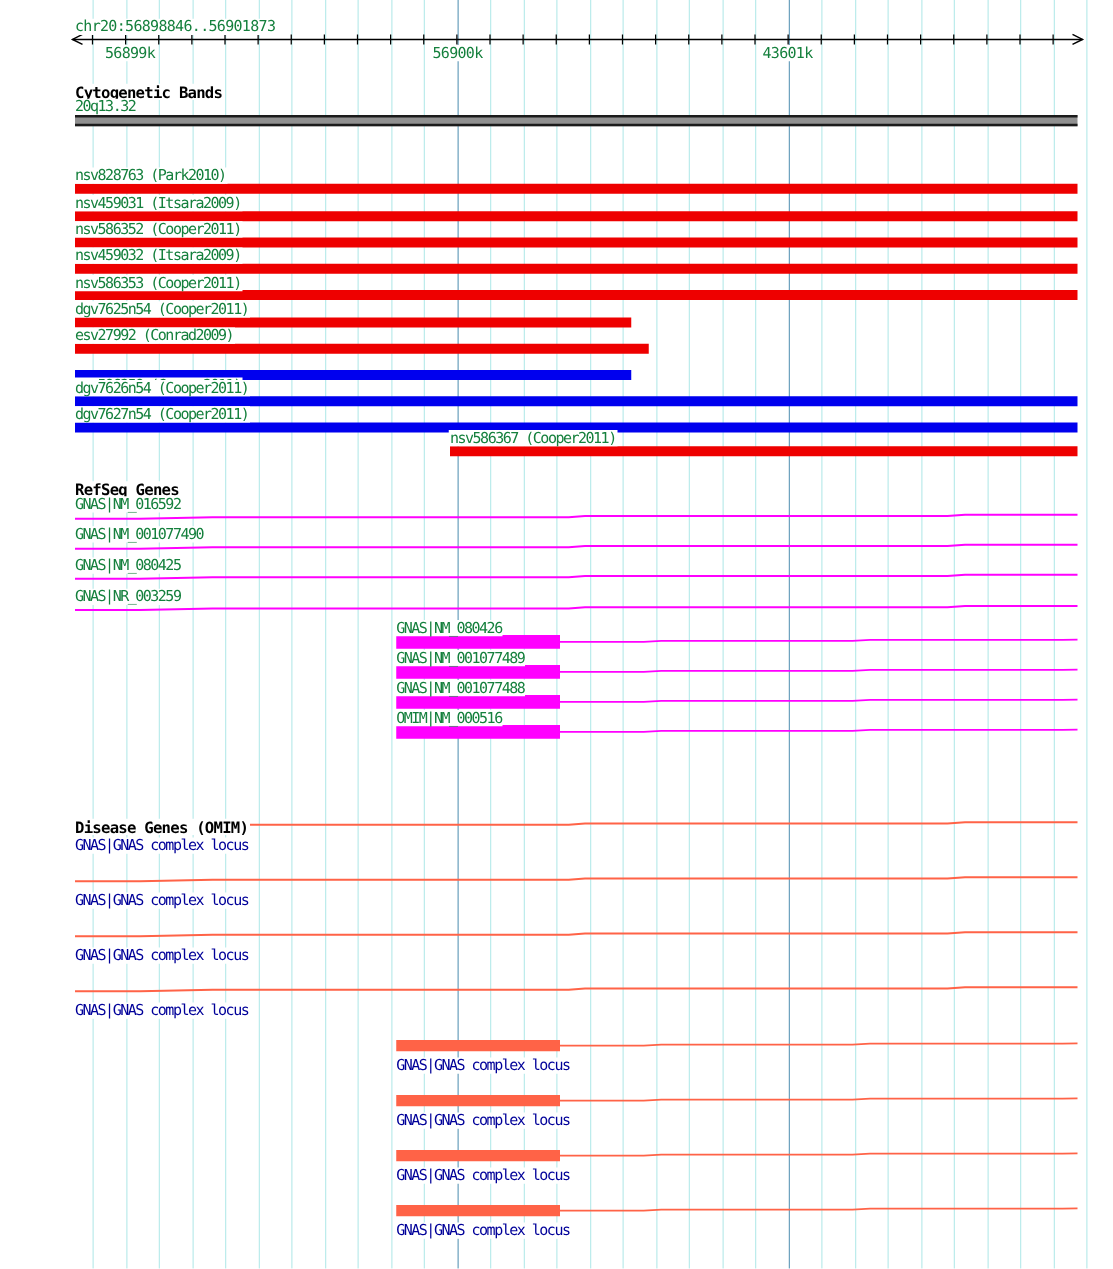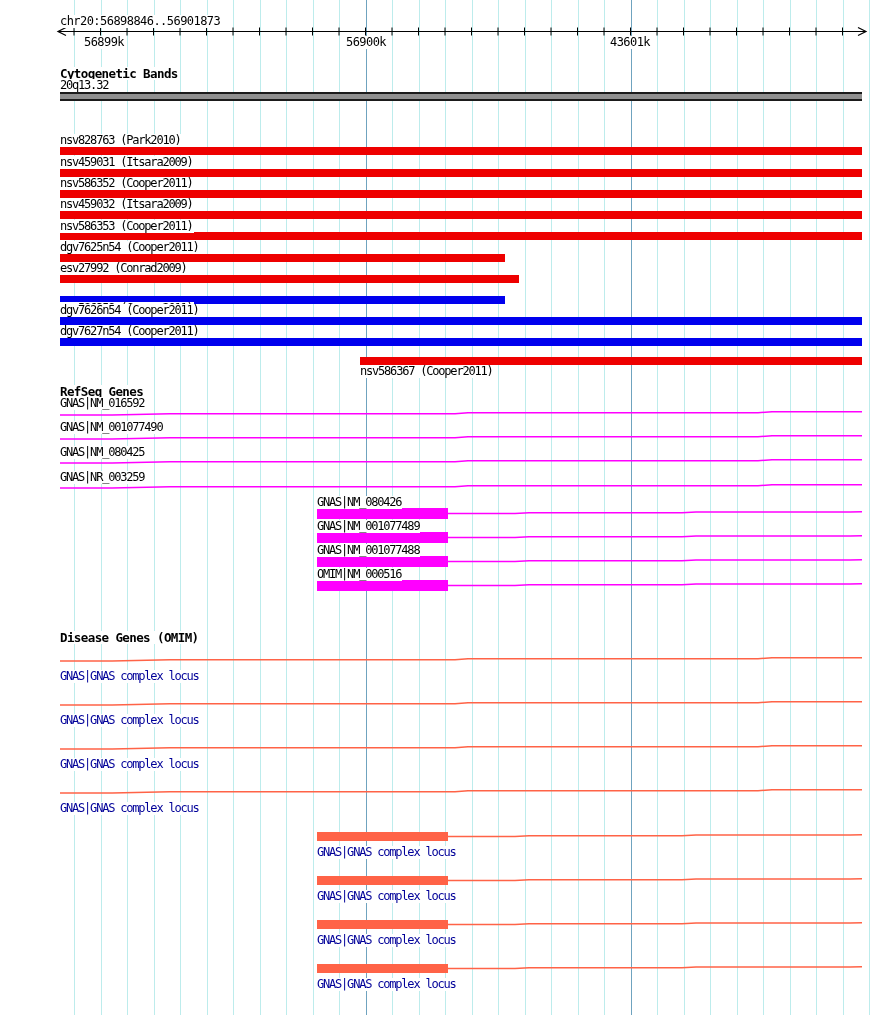--- a/index.html
+++ b/index.html
@@ -3,21 +3,21 @@
 <meta charset="utf-8">
 <style>
   html,body{margin:0;padding:0;background:#fff;}
   #canvas{
     position:relative;width:890px;height:1015px;overflow:hidden;background:#ffffff;
     font-family:"DejaVu Sans Mono","Liberation Mono",monospace;
   }
   .gl{position:absolute;top:0;width:1px;height:1015px;z-index:0;}
   .txt{
     position:absolute;font-size:12px;letter-spacing:-1.2px;line-height:13px;
-    color:#000000;background:#fff;white-space:pre;z-index:3;padding:0 1px;
+    color:#15803d;background:#fff;white-space:pre;z-index:3;padding:0 1px;
   }
   .hdr{
     position:absolute;font-weight:bold;font-size:12.5px;letter-spacing:-0.6px;line-height:13px;
     color:#000;background:#fff;white-space:pre;z-index:3;padding:0 1px;
   }
   .ruler-txt{font-size:12px;letter-spacing:-0.55px;}
   .tick-label{transform:translateX(-50%);}
   .omim-label{color:#000099;}
   .bar{position:absolute;height:8px;z-index:2;}
   .gene-box{position:absolute;z-index:2;}
@@ -85,21 +85,21 @@
       <path d="M448 968.5 L515 968.5 L529 967.7 L682 967.7 L696 966.9 L850 966.9 L862 966.7" stroke="#FF6347" fill="none" stroke-width="1.5" stroke-linejoin="round"></path>
     </svg>
 
   <div class="txt ruler-txt" style="left:59px;top:15px;">chr20:56898846..56901873</div>
 
   <div class="hdr" style="left:59px;top:67px;">Cytogenetic Bands</div>
   <div class="txt" style="left:59px;top:79px;">20q13.32</div>
   <div class="band-bar" style="left: 60px; top: 92px; width: 802px; background: rgb(144, 144, 144);"></div>
 
   <div class="hdr" style="left:59px;top:385px;">RefSeq Genes</div>
-  <div class="hdr" style="left:59px;top:631px;">Disease Genes (OMIM)</div>
+  <div class="hdr" style="left:59px;top:655px;">Disease Genes (OMIM)</div>
 <div class="gl" style="left: 74px; background: rgb(189, 236, 236);"></div>
     <div class="gl" style="left: 100.5px; background: rgb(189, 236, 236);"></div>
     <div class="gl" style="left: 127px; background: rgb(189, 236, 236);"></div>
     <div class="gl" style="left: 153.5px; background: rgb(189, 236, 236);"></div>
     <div class="gl" style="left: 180px; background: rgb(189, 236, 236);"></div>
     <div class="gl" style="left: 206.5px; background: rgb(189, 236, 236);"></div>
     <div class="gl" style="left: 233px; background: rgb(189, 236, 236);"></div>
     <div class="gl" style="left: 259.5px; background: rgb(189, 236, 236);"></div>
     <div class="gl" style="left: 286px; background: rgb(189, 236, 236);"></div>
     <div class="gl" style="left: 312.5px; background: rgb(189, 236, 236);"></div>
@@ -140,21 +140,21 @@
     <div class="txt" style="left: 59px; top: 241px;">dgv7625n54 (Cooper2011)</div>
     <div class="bar" style="left: 60px; top: 254px; width: 445px; background: rgb(238, 0, 0);"></div>
     <div class="txt" style="left: 59px; top: 262px;">esv27992 (Conrad2009)</div>
     <div class="bar" style="left: 60px; top: 275px; width: 459px; background: rgb(238, 0, 0);"></div>
     <div class="txt" style="left: 59px; top: 283px; margin-top: 19px;">nsv586358 (Cooper2011)</div>
     <div class="bar" style="left: 60px; top: 296px; width: 445px; background: rgb(0, 0, 238);"></div>
     <div class="txt" style="left: 59px; top: 304px;">dgv7626n54 (Cooper2011)</div>
     <div class="bar" style="left: 60px; top: 317px; width: 802px; background: rgb(0, 0, 238);"></div>
     <div class="txt" style="left: 59px; top: 325px;">dgv7627n54 (Cooper2011)</div>
     <div class="bar" style="left: 60px; top: 338px; width: 802px; background: rgb(0, 0, 238);"></div>
-    <div class="txt" style="left: 359px; top: 344px; margin-top: 21px;">nsv586367 (Cooper2011)</div>
+    <div class="txt" style="left: 359px; top: 344px;">nsv586367 (Cooper2011)</div>
     <div class="bar" style="left: 360px; top: 357px; width: 502px; background: rgb(238, 0, 0);"></div>
     <div class="txt" style="left: 59px; top: 397px;">GNAS|NM_016592</div>
     <div class="txt" style="left: 59px; top: 421px;">GNAS|NM_001077490</div>
     <div class="txt" style="left: 59px; top: 446px;">GNAS|NM_080425</div>
     <div class="txt" style="left: 59px; top: 471px;">GNAS|NR_003259</div>
     <div class="txt" style="left: 316px; top: 496px;">GNAS|NM_080426</div>
     <div class="gene-box" style="left: 317px; top: 508px; width: 131px; height: 11px; background: rgb(255, 0, 255);"></div>
     <div class="txt" style="left: 316px; top: 520px;">GNAS|NM_001077489</div>
     <div class="gene-box" style="left: 317px; top: 532px; width: 131px; height: 11px; background: rgb(255, 0, 255);"></div>
     <div class="txt" style="left: 316px; top: 544px;">GNAS|NM_001077488</div>

